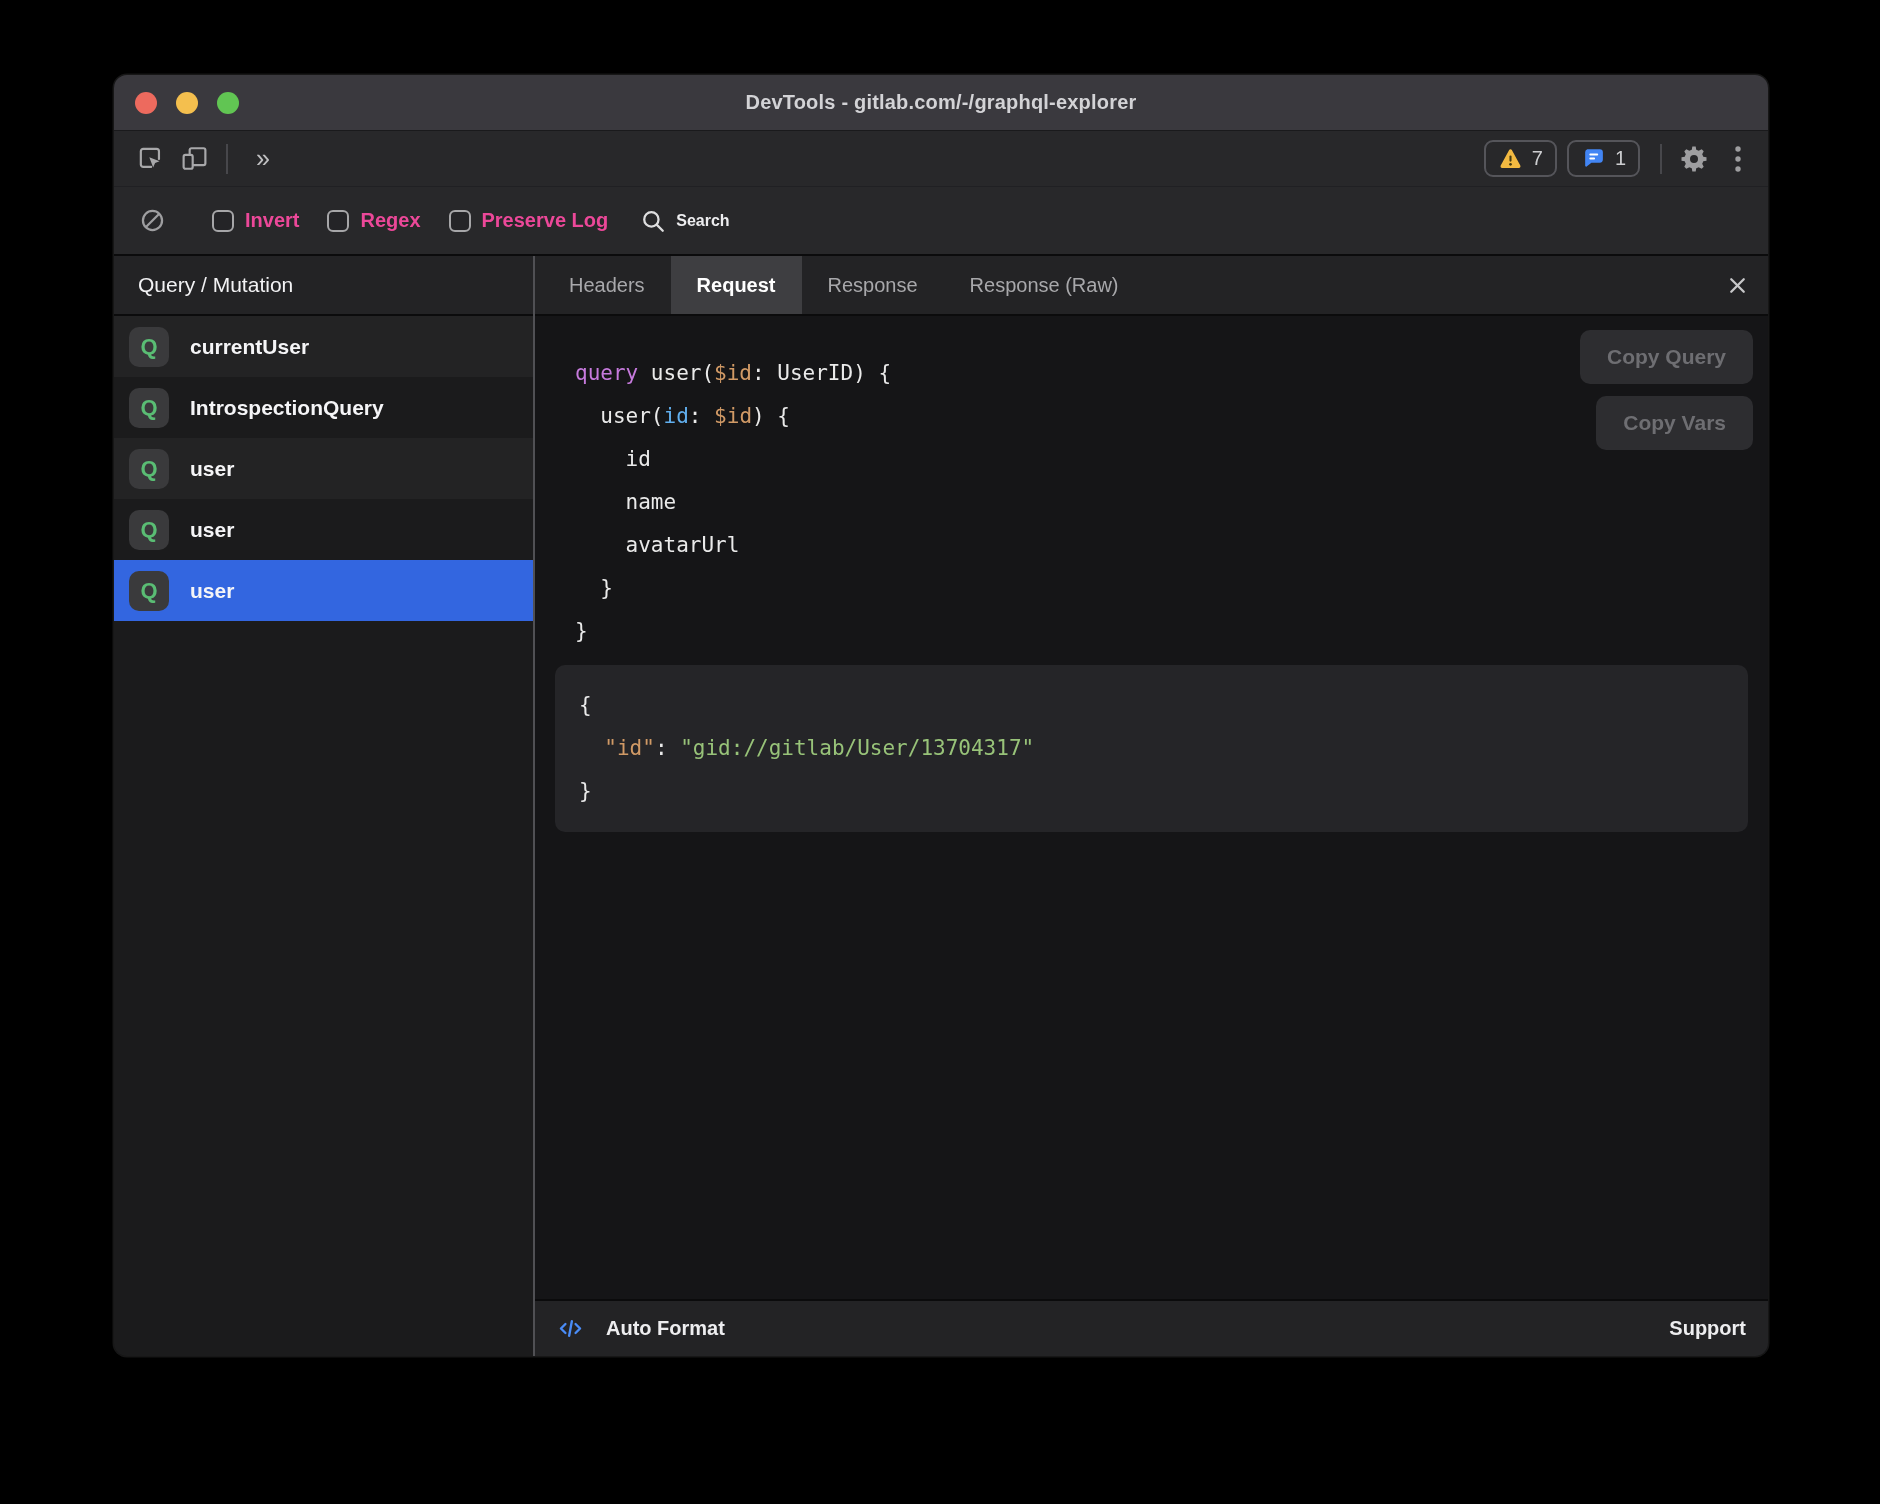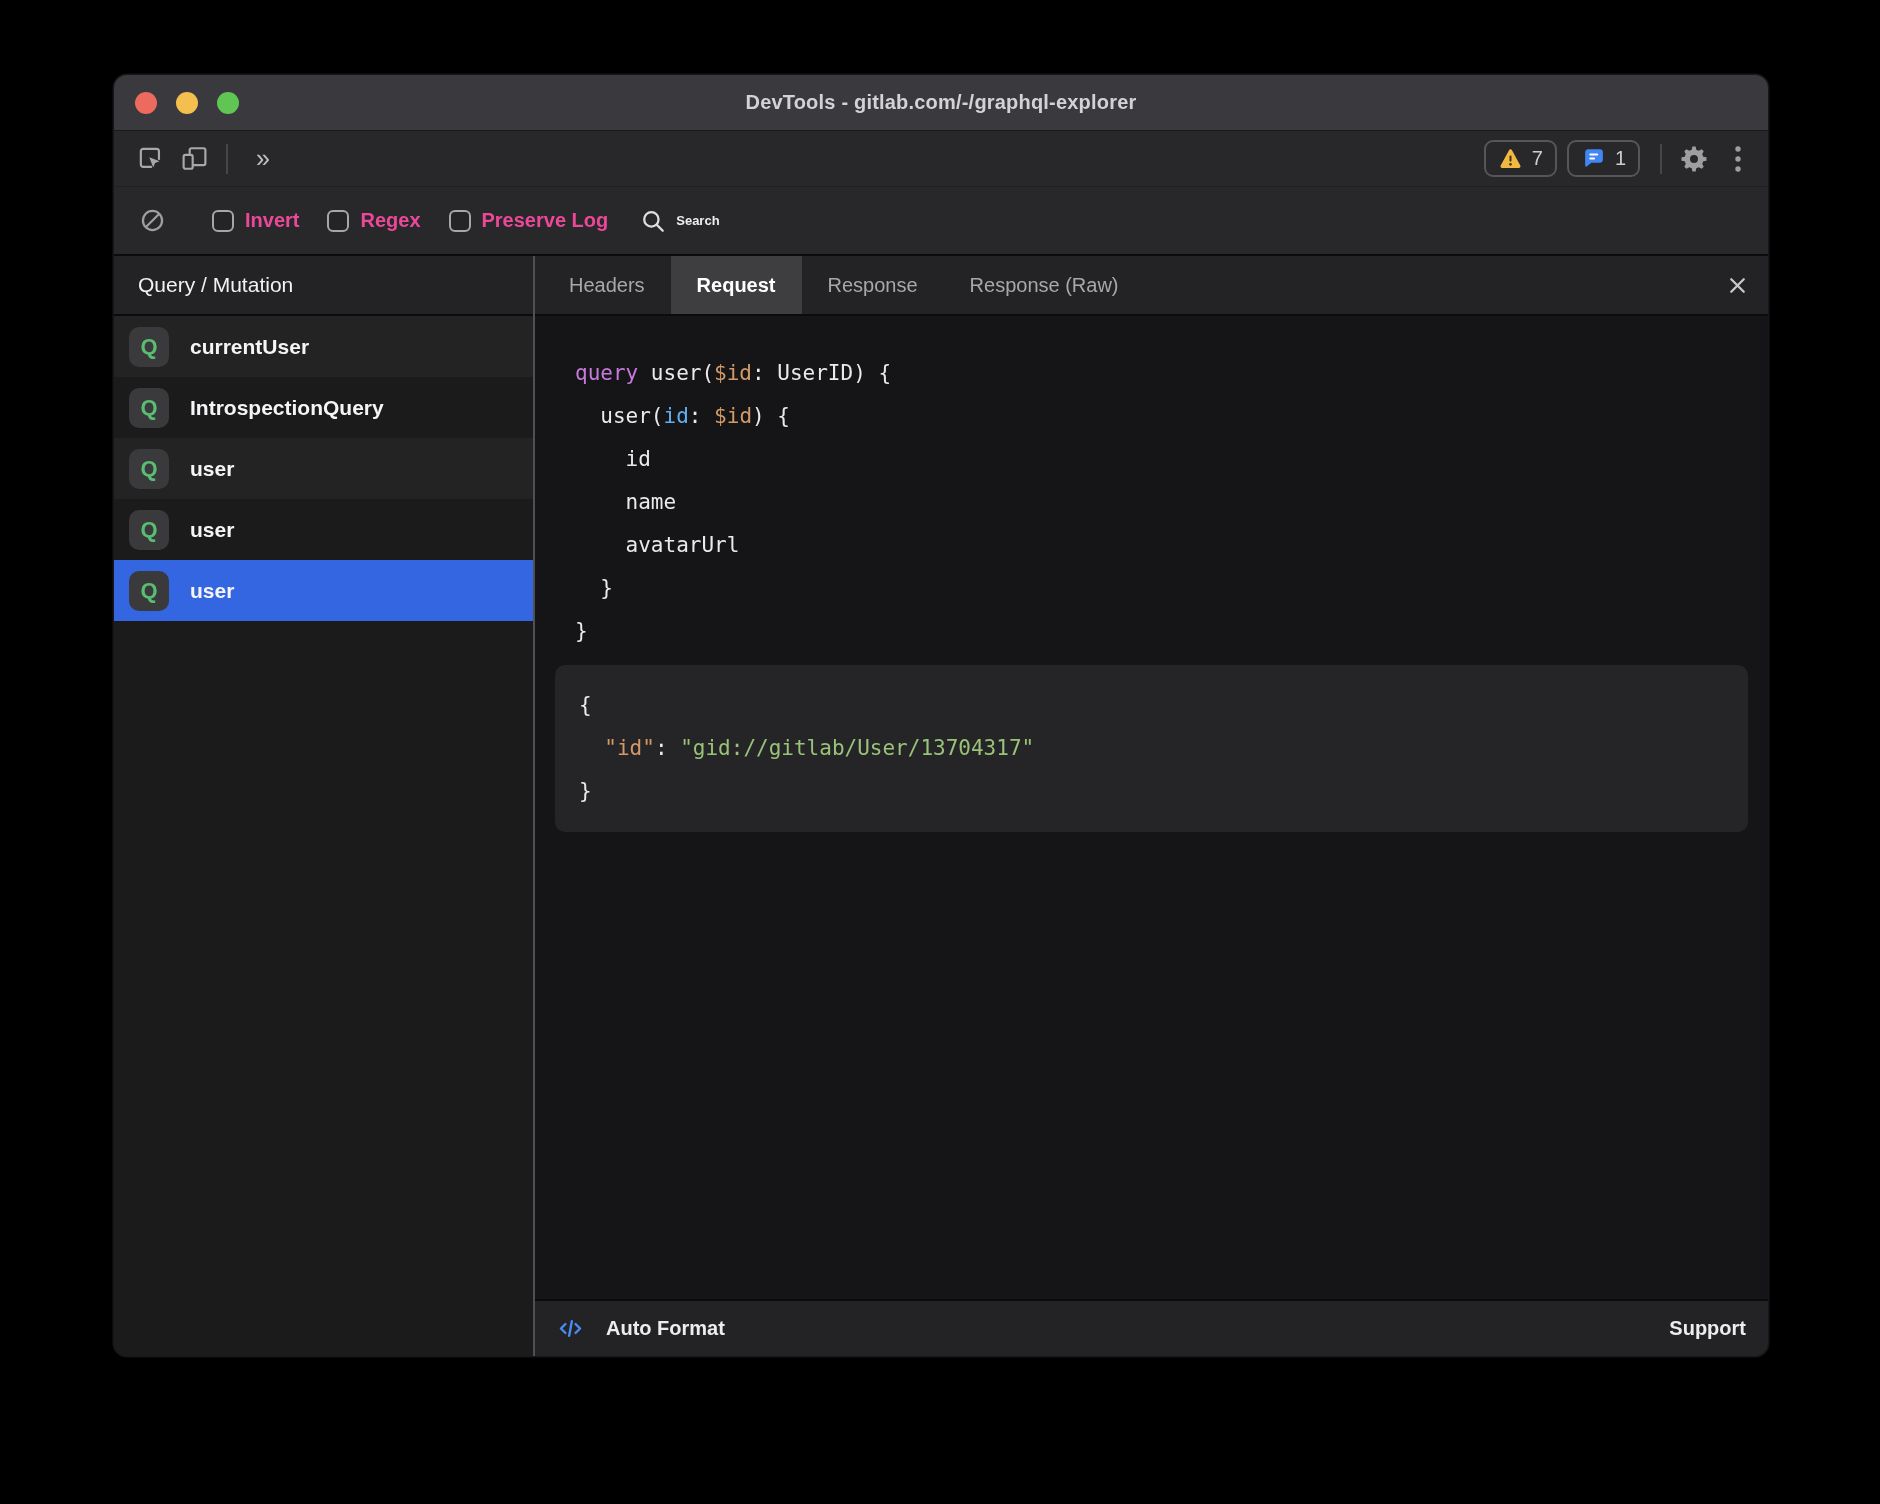--- a/index.html
+++ b/index.html
@@ -42,21 +42,21 @@
     border-bottom:2px solid #0b0b0c;display:flex;align-items:center;padding:0 18px;}
   .block-btn{width:40px;display:flex;align-items:center;justify-content:center;}
   .filter-input{width:398px;height:45px;border-radius:10px;background:#1a1a1c;border:1.5px solid #515156;
     color:#eaeaec;font-size:20px;padding:0 16px;outline:none;font-family:"Liberation Sans",sans-serif;margin-left:8px;}
   .filter-input::placeholder{color:#8f8f96;}
   .cb-groups{display:flex;align-items:center;margin-left:40px;gap:28px;}
   .cb-group{display:flex;align-items:center;gap:11px;cursor:default;}
   .cb-box{width:22px;height:22px;border-radius:6px;border:2px solid #a6a6a8;background:#242427;flex:0 0 auto;}
   .cb-label{font-size:20px;font-weight:600;color:#ec4899;white-space:nowrap;}
   .search-group{display:flex;align-items:center;gap:10px;margin-left:32px;}
-  .search-label{font-size:13px;font-weight:600;color:#ededef;}
+  .search-label{font-size:16px;font-weight:600;color:#ededef;}
 
   
   .main{flex:1;display:flex;min-height:0;}
   .left-panel{width:419px;flex:0 0 auto;background:#1b1b1c;display:flex;flex-direction:column;}
   .panel-header{height:60px;flex:0 0 auto;background:#232325;border-bottom:2px solid #0b0b0c;
     display:flex;align-items:center;padding-left:24px;font-size:21px;font-weight:400;color:#f2f2f4;}
   .qrow{height:61px;flex:0 0 auto;display:flex;align-items:center;padding-left:15px;gap:21px;}
   .qrow.odd{background:#232324;} .qrow.even{background:#1b1b1c;}
   .qrow.selected{background:var(--sel-blue);}
   .qbadge{width:40px;height:40px;border-radius:10px;background:#3a3a3c;display:flex;align-items:center;
@@ -241,20 +241,24 @@
               <line x1="6" y1="6" x2="18" y2="18"></line>
                 <line x1="18" y1="6" x2="6" y2="18"></line>
             </svg>
           </span>
         </div>
       </div>
 
       <div class="request-pane">
         <div class="code-block"><div class="code-line"><span class="tok-purple">query</span><span class="tok-fg"> user(</span><span class="tok-orange">$id</span><span class="tok-fg">: UserID) {</span></div><div class="code-line"><span class="tok-fg">  user(</span><span class="tok-blue">id</span><span class="tok-fg">: </span><span class="tok-orange">$id</span><span class="tok-fg">) {</span></div><div class="code-line"><span class="tok-fg">    id</span></div><div class="code-line"><span class="tok-fg">    name</span></div><div class="code-line"><span class="tok-fg">    avatarUrl</span></div><div class="code-line"><span class="tok-fg">  }</span></div><div class="code-line"><span class="tok-fg">}</span></div></div>
         <div class="vars-box"><div class="code-line"><span class="tok-fg">{</span></div><div class="code-line"><span class="tok-fg">  </span><span class="tok-orange">"id"</span><span class="tok-fg">: </span><span class="tok-green">"gid://gitlab/User/13704317"</span></div><div class="code-line"><span class="tok-fg">}</span></div></div>
+        <div class="copy-stack">
+          <button class="copy-btn">Copy Query</button>
+          <button class="copy-btn">Copy Vars</button>
+        </div>
       </div>
 
       <div class="statusbar">
         <span class="icon">
           <svg viewBox="0 0 24 24" width="27" height="27" fill="none" stroke="var(--af-blue)" stroke-width="2.1" stroke-linecap="round" stroke-linejoin="round">
             <polyline points="7.5,8 3.5,12 7.5,16"></polyline>
             <polyline points="16.5,8 20.5,12 16.5,16"></polyline>
             <line x1="13.2" y1="5.5" x2="10.8" y2="18.5"></line>
           </svg>
         </span>

